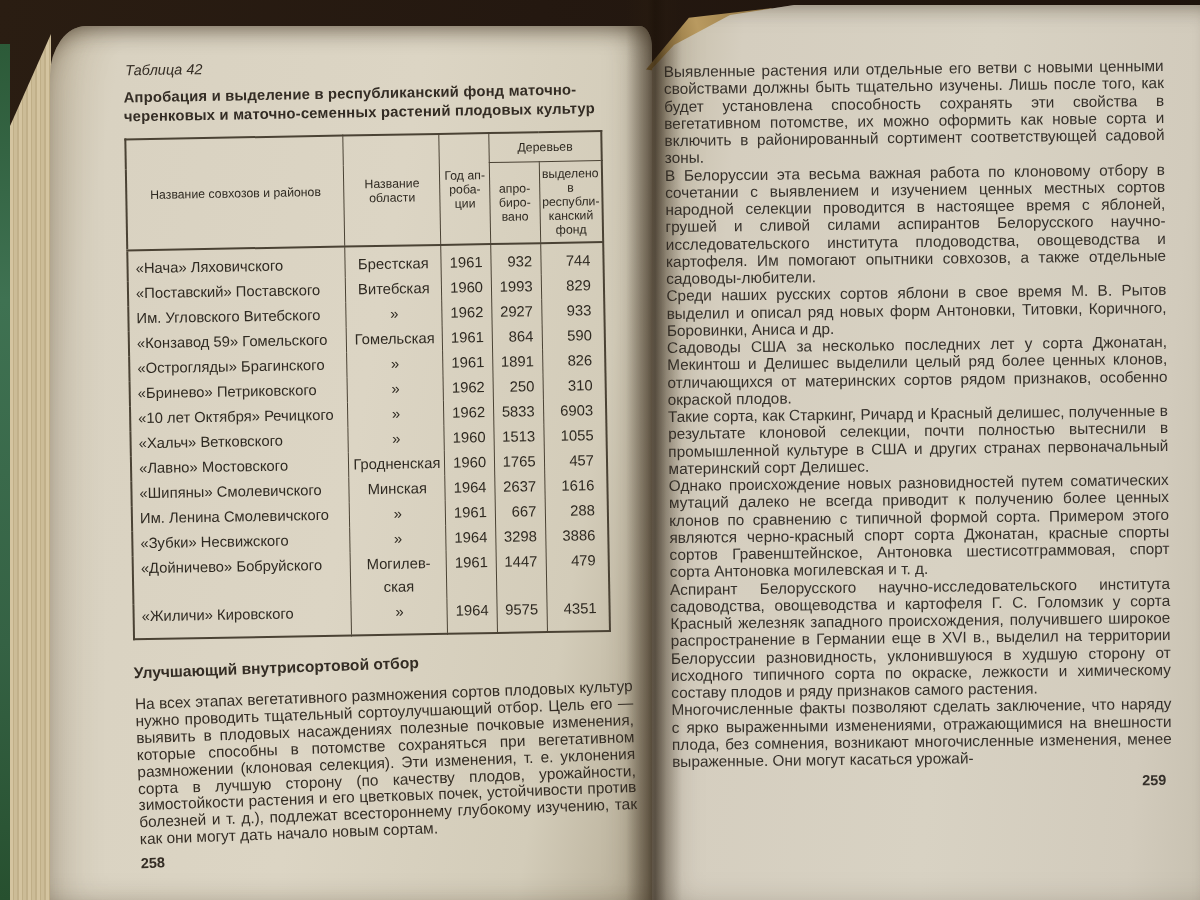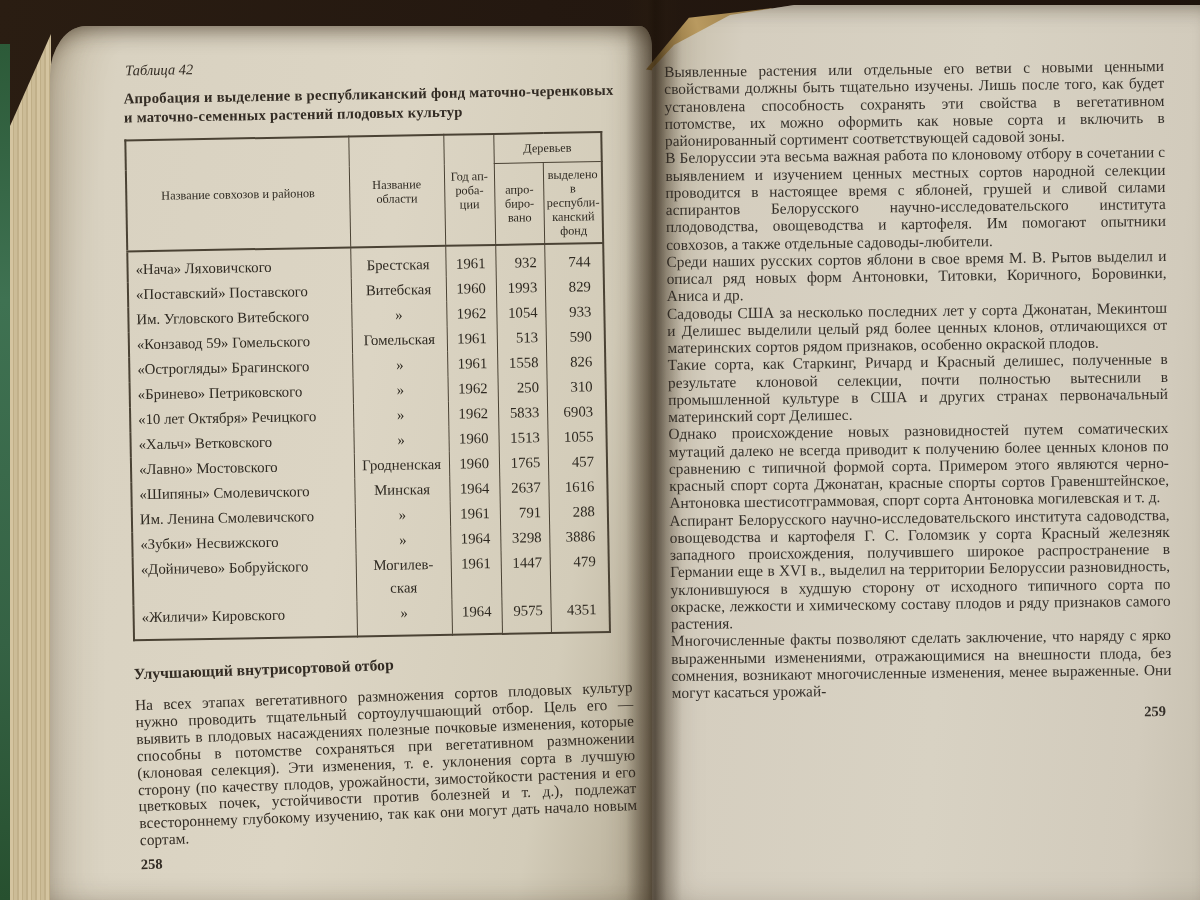--- a/index.html
+++ b/index.html
@@ -1,19 +1,19 @@
 <!DOCTYPE html>
 <html><head>
 <meta charset="utf-8">
 <style>
   html,body{margin:0;padding:0;background:#181008;}
   .photo{
     position:relative;width:1200px;height:900px;overflow:hidden;
     background:linear-gradient(100deg,#2a1d12 0%,#241810 40%,#1c120b 100%);
-    font-family:Liberation Serif, serif;
+    font-family:Liberation Sans, sans-serif;
   }
   
   .cover-edge{
     position:absolute;left:0;top:44px;width:10px;height:856px;
     background:linear-gradient(180deg,#2c5a38 0%,#3f7252 30%,#356244 70%,#27502f 100%);
   }
   .page-stack-left{
     position:absolute;left:10px;top:34px;width:41px;height:866px;
     background:repeating-linear-gradient(90deg,#d4c4a0 0 3px,#bfae87 3px 4px,#ccbc97 4px 7px,#c1b08a 7px 9px);
     clip-path:polygon(0 92px,100% 0,100% 100%,0 100%);
@@ -132,35 +132,35 @@
             <td class="col0">«Поставский» Поставского</td>
             <td class="col1">Витебская</td>
             <td class="col2">1960</td>
             <td class="col3">1993</td>
             <td class="col4">829</td>
           </tr>
           <tr>
             <td class="col0">Им. Угловского  Витебского</td>
             <td class="col1">»</td>
             <td class="col2">1962</td>
-            <td class="col3">1054</td>
+            <td class="col3">2927</td>
             <td class="col4">933</td>
           </tr>
           <tr>
             <td class="col0">«Конзавод 59» Гомельского</td>
             <td class="col1">Гомельская</td>
             <td class="col2">1961</td>
-            <td class="col3">513</td>
+            <td class="col3">864</td>
             <td class="col4">590</td>
           </tr>
           <tr>
             <td class="col0">«Острогляды» Брагинского</td>
             <td class="col1">»</td>
             <td class="col2">1961</td>
-            <td class="col3">1558</td>
+            <td class="col3">1891</td>
             <td class="col4">826</td>
           </tr>
           <tr>
             <td class="col0">«Бринево» Петриковского</td>
             <td class="col1">»</td>
             <td class="col2">1962</td>
             <td class="col3">250</td>
             <td class="col4">310</td>
           </tr>
           <tr>
@@ -188,21 +188,21 @@
             <td class="col0">«Шипяны» Смолевичского</td>
             <td class="col1">Минская</td>
             <td class="col2">1964</td>
             <td class="col3">2637</td>
             <td class="col4">1616</td>
           </tr>
           <tr>
             <td class="col0">Им. Ленина Смолевичского</td>
             <td class="col1">»</td>
             <td class="col2">1961</td>
-            <td class="col3">791</td>
+            <td class="col3">667</td>
             <td class="col4">288</td>
           </tr>
           <tr>
             <td class="col0">«Зубки» Несвижского</td>
             <td class="col1">»</td>
             <td class="col2">1964</td>
             <td class="col3">3298</td>
             <td class="col4">3886</td>
           </tr>
           <tr>

